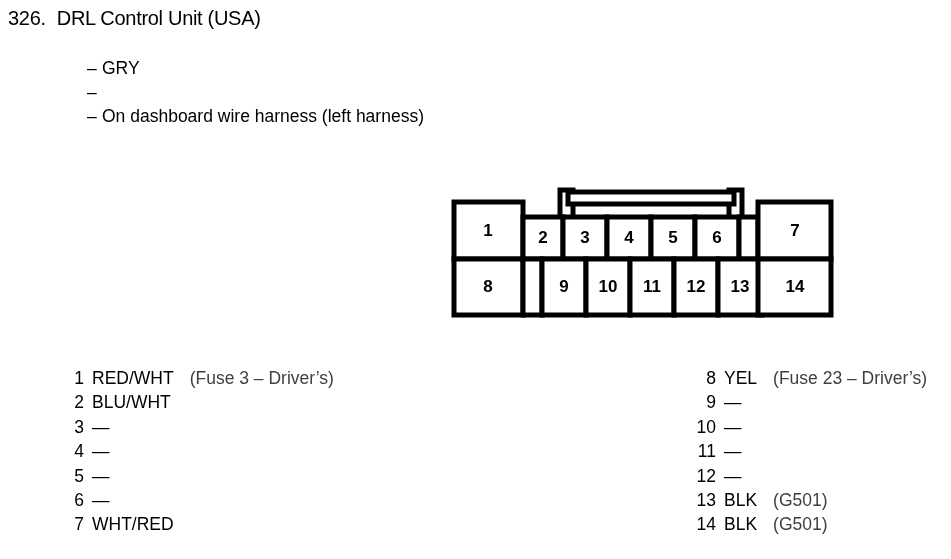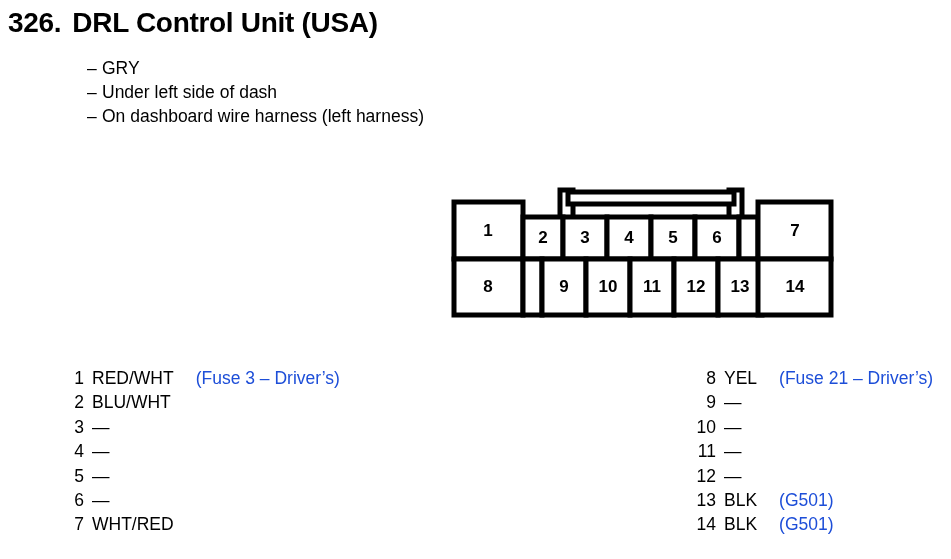--- a/index.html
+++ b/index.html
@@ -15,22 +15,22 @@
     font-family: "Liberation Sans", sans-serif;
     color: #000000;
     -webkit-font-smoothing: antialiased;
   }
 
   
   #page-title {
     position: absolute;
     left: 8px;
     top: 7px;
-    font-size: 28px;
-    font-weight: bold;
+    font-size: 20px;
+    font-weight: normal;
     letter-spacing: -0.3px;
     white-space: nowrap;
   }
   #title-number { margin-right: 11px; }
 
   #notes-list {
     position: absolute;
     left: 87px;
     top: 56px;
     font-size: 17.5px;
@@ -78,40 +78,39 @@
     white-space: nowrap;
   }
   .pin-index {
     width: 22px;
     flex: none;
     text-align: right;
     margin-right: 8px;
   }
   .pin-wire { color: #000000; }
   .pin-desc {
-    color: #1d4ed8;
-    margin-left: 22px;
+    color: #404040;
+    margin-left: 16px;
   }
   .pin-desc:empty { display: none; }
 </style>
 </head>
 <body>
 
 <div id="page-title">
   <span id="title-number">326.</span><span>DRL Control Unit (USA)</span>
 </div>
 
 <div id="notes-list">
   <div class="note-row">
     <span class="note-dash">–</span>
     <span>GRY</span>
   </div>
   <div class="note-row">
     <span class="note-dash">–</span>
-    <span>Under left side of dash</span>
   </div>
   <div class="note-row">
     <span class="note-dash">–</span>
     <span>On dashboard wire harness (left harness)</span>
   </div>
 </div>
 
 <div id="connector">
   <svg width="385" height="135" viewBox="0 0 385 135" xmlns="http://www.w3.org/2000/svg">
     <g fill="#ffffff" stroke="#000000" stroke-width="5" stroke-linejoin="miter">
@@ -198,21 +197,21 @@
   <div class="pin-row">
     <span class="pin-index">7</span>
     <span class="pin-wire">WHT/RED</span>
   </div>
 </div>
 
 <div class="pin-list" id="pin-list-right">
   <div class="pin-row">
     <span class="pin-index">8</span>
     <span class="pin-wire">YEL</span>
-    <span class="pin-desc">(Fuse 21 – Driver’s)</span>
+    <span class="pin-desc">(Fuse 23 – Driver’s)</span>
   </div>
   <div class="pin-row">
     <span class="pin-index">9</span>
     <span class="pin-wire">—</span>
 
   </div>
   <div class="pin-row">
     <span class="pin-index">10</span>
     <span class="pin-wire">—</span>
 

